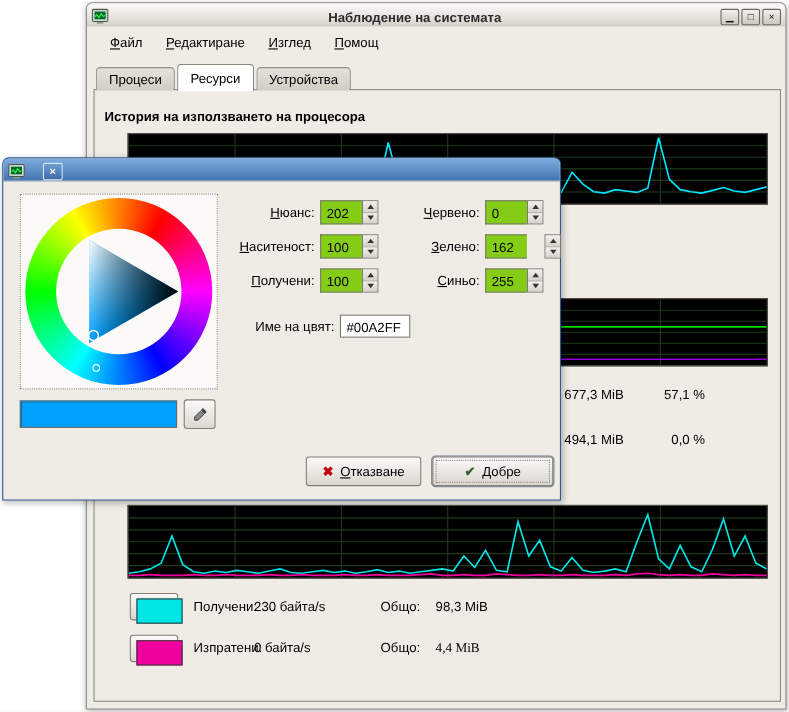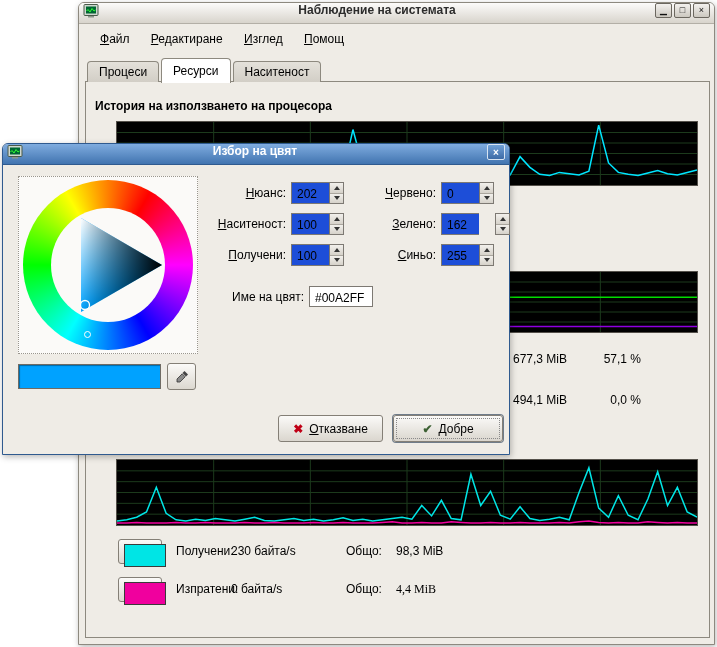--- a/index.html
+++ b/index.html
@@ -18,21 +18,21 @@
   .window {
     position: absolute;
     border: 1px solid #8d897f;
     border-radius: 6px 6px 0 0;
     background: #EFECE6;
     box-shadow: 1px 2px 6px rgba(0,0,0,.28);
   }
   #main-window { left: 78px; top: 2px; width: 637px; height: 643px; }
   .titlebar {
     height: 21px; border-radius: 5px 5px 0 0;
-    display: flex; align-items: flex-start; gap: 16px; padding: 0 4px;
+    display: flex; align-items: flex-end; gap: 16px; padding: 0 4px;
   }
   #main-window > .titlebar {
     background: linear-gradient(#FCFBFA, #D8D4CC);
     border-bottom: 1px solid #b3afa6;
   }
   .titlebar .title { flex: 1; text-align: center; font-weight: bold; color: #2c2c2c; }
   .win-icon { width: 16px; height: 16px; display: inline-block; }
   .winbtns { display: flex; gap: 2px; }
   .winbtn {
     width: 17px; height: 15px; border: 1px solid #6b675f; border-radius: 2px;
@@ -108,21 +108,21 @@
   }
   #hsv-triangle { position: absolute; left: 28px; top: 28px; width: 114px; height: 114px; }
   #ring-marker {
     position: absolute; left: 61px; top: 151px; width: 7px; height: 7px;
     border: 1.5px solid #fff; border-radius: 50%;
   }
 
   .flabel { position: absolute; text-align: right; }
   .spin { position: absolute; height: 22px; display: flex; }
   .spin .entry {
-    width: 38px; height: 22px; background: #1d4ed8; border: 1px solid #7d7973;
+    width: 38px; height: 22px; background: #84cc16; border: 1px solid #7d7973;
     border-right: none; padding: 4px 0 0 5px; font-size: 12px;
   }
   .spin .arrows { width: 15px; height: 22px; display: flex; flex-direction: column; border: 1px solid #7d7973; }
   .spin .arrow { flex: 1; background: linear-gradient(#F2F0EC, #D6D2CA); display: flex; align-items: center; justify-content: center; border-bottom: 1px solid #aaa69e; }
   .spin .arrow:last-child { border-bottom: none; }
   .tri-up { width: 0; height: 0; border-left: 3px solid transparent; border-right: 3px solid transparent; border-bottom: 4px solid #333; }
   .tri-dn { width: 0; height: 0; border-left: 3px solid transparent; border-right: 3px solid transparent; border-top: 4px solid #333; }
   .text-entry {
     position: absolute; background: #fff; border: 1px solid #7d7973;
     padding: 4px 0 0 5px; font-size: 12px;
@@ -172,21 +172,21 @@
   <div class="menubar">
     <span class="menu-item mn">Файл</span>
     <span class="menu-item mn">Редактиране</span>
     <span class="menu-item mn">Изглед</span>
     <span class="menu-item mn">Помощ</span>
   </div>
 
   <div class="tabstrip">
     <span class="tab">Процеси</span>
     <span class="tab active">Ресурси</span>
-    <span class="tab">Наситеност</span>
+    <span class="tab">Устройства</span>
   </div>
 
   <div class="notebook"></div>
 
   <div class="section-heading" style="left:16px; top:96px;">История на използването на процесора</div>
 
   <div class="chart" style="left:37px; top:118px; width:582px; height:65px;">
       <svg viewBox="0 0 100 100" preserveAspectRatio="none" style="width: 100%; height: 100%; display: block;">
         <line x1="0" x2="100" y1="16.666666666666668" y2="16.666666666666668" stroke="#1c3a1c" vector-effect="non-scaling-stroke"></line>
         <line y1="0" y2="100" x1="16.666666666666668" x2="16.666666666666668" stroke="#1c3a1c" vector-effect="non-scaling-stroke"></line>
@@ -268,21 +268,20 @@
 <div class="window" id="color-dialog">
   <div class="titlebar">
     <span class="win-icon">
       <svg viewBox="0 0 16 16" width="16" height="16">
           <rect x="1" y="1.5" width="14" height="11" rx="1" fill="#cfd8cf" stroke="#4a5a4a"></rect>
           <rect x="3" y="3.5" width="10" height="7" fill="#063"></rect>
           <polyline points="3.5,8 5,6.5 7,9 9,5.5 11,8 12.5,7" fill="none" stroke="#3f3" stroke-width="1"></polyline>
           <rect x="5" y="13" width="6" height="1.5" fill="#8a968a"></rect>
         </svg>
     </span>
-    <span class="title">Избор на цвят</span>
     <span class="dlg-close">×</span>
   </div>
 
   <div id="wheel-box">
     <div id="hue-ring">
       <div id="ring-hole"></div>
       <svg id="hsv-triangle" viewBox="0 0 114 114">
         <defs>
           <linearGradient id="gw" gradientUnits="userSpaceOnUse" x1="30" y1="10" x2="70.5" y2="80.5">
             <stop offset="0" stop-color="#ffffff"></stop>

